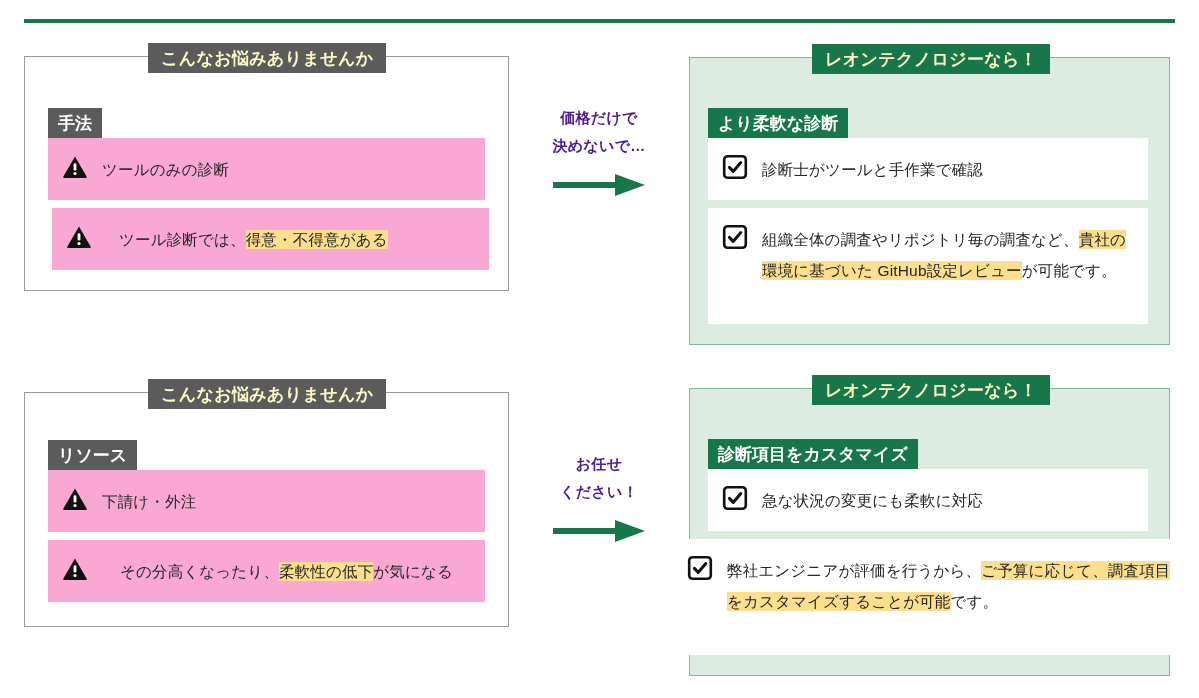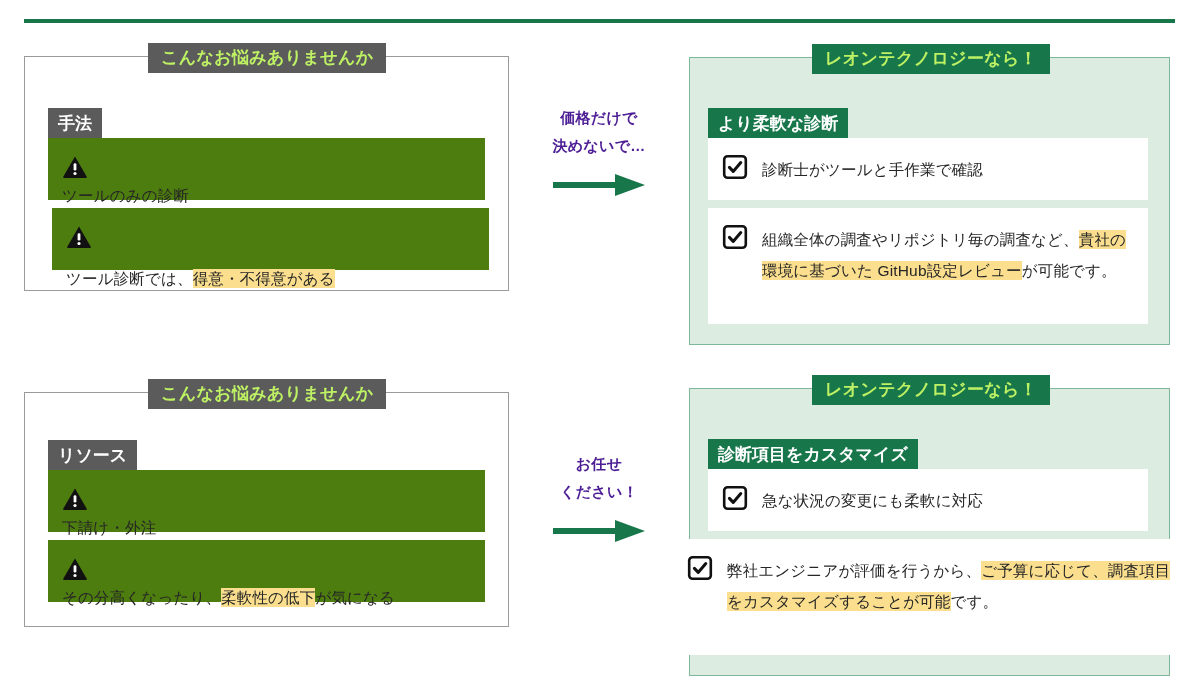--- a/index.html
+++ b/index.html
@@ -50,24 +50,23 @@
   .card-title {
     position: absolute;
     display: flex;
     align-items: center;
     justify-content: center;
     height: 30px;
     padding: 0 13px;
     font-size: 17px;
     font-weight: bold;
     letter-spacing: 0.02em;
-    color: #bef264;
+    color: #fef9c3;
     white-space: nowrap;
     line-height: 1;
-    font-family: Liberation Mono, monospace;
   }
   .card-title.gray  { background: #5b5b5b; }
   .card-title.green { background: #17774a; }
 
   
   .section-chip {
     position: absolute;
     display: flex;
     align-items: center;
     height: 30px;
@@ -81,21 +80,21 @@
   .section-chip.gray  { background: #5b5b5b; }
   .section-chip.green { background: #17774a; }
 
   
   .row {
     position: absolute;
     display: flex;
     align-items: flex-start;
     box-sizing: border-box;
   }
-  .row.gray  { background: #4d7c0f; flex-direction: column; }
+  .row.gray  { background: #f9a8d4; }
   .row.white { background: #ffffff; }
 
   .row-icon {
     flex: 0 0 auto;
     width: 26px;
     height: 26px;
     margin-right: 14px;
     display: block;
   }
   .row-text {

